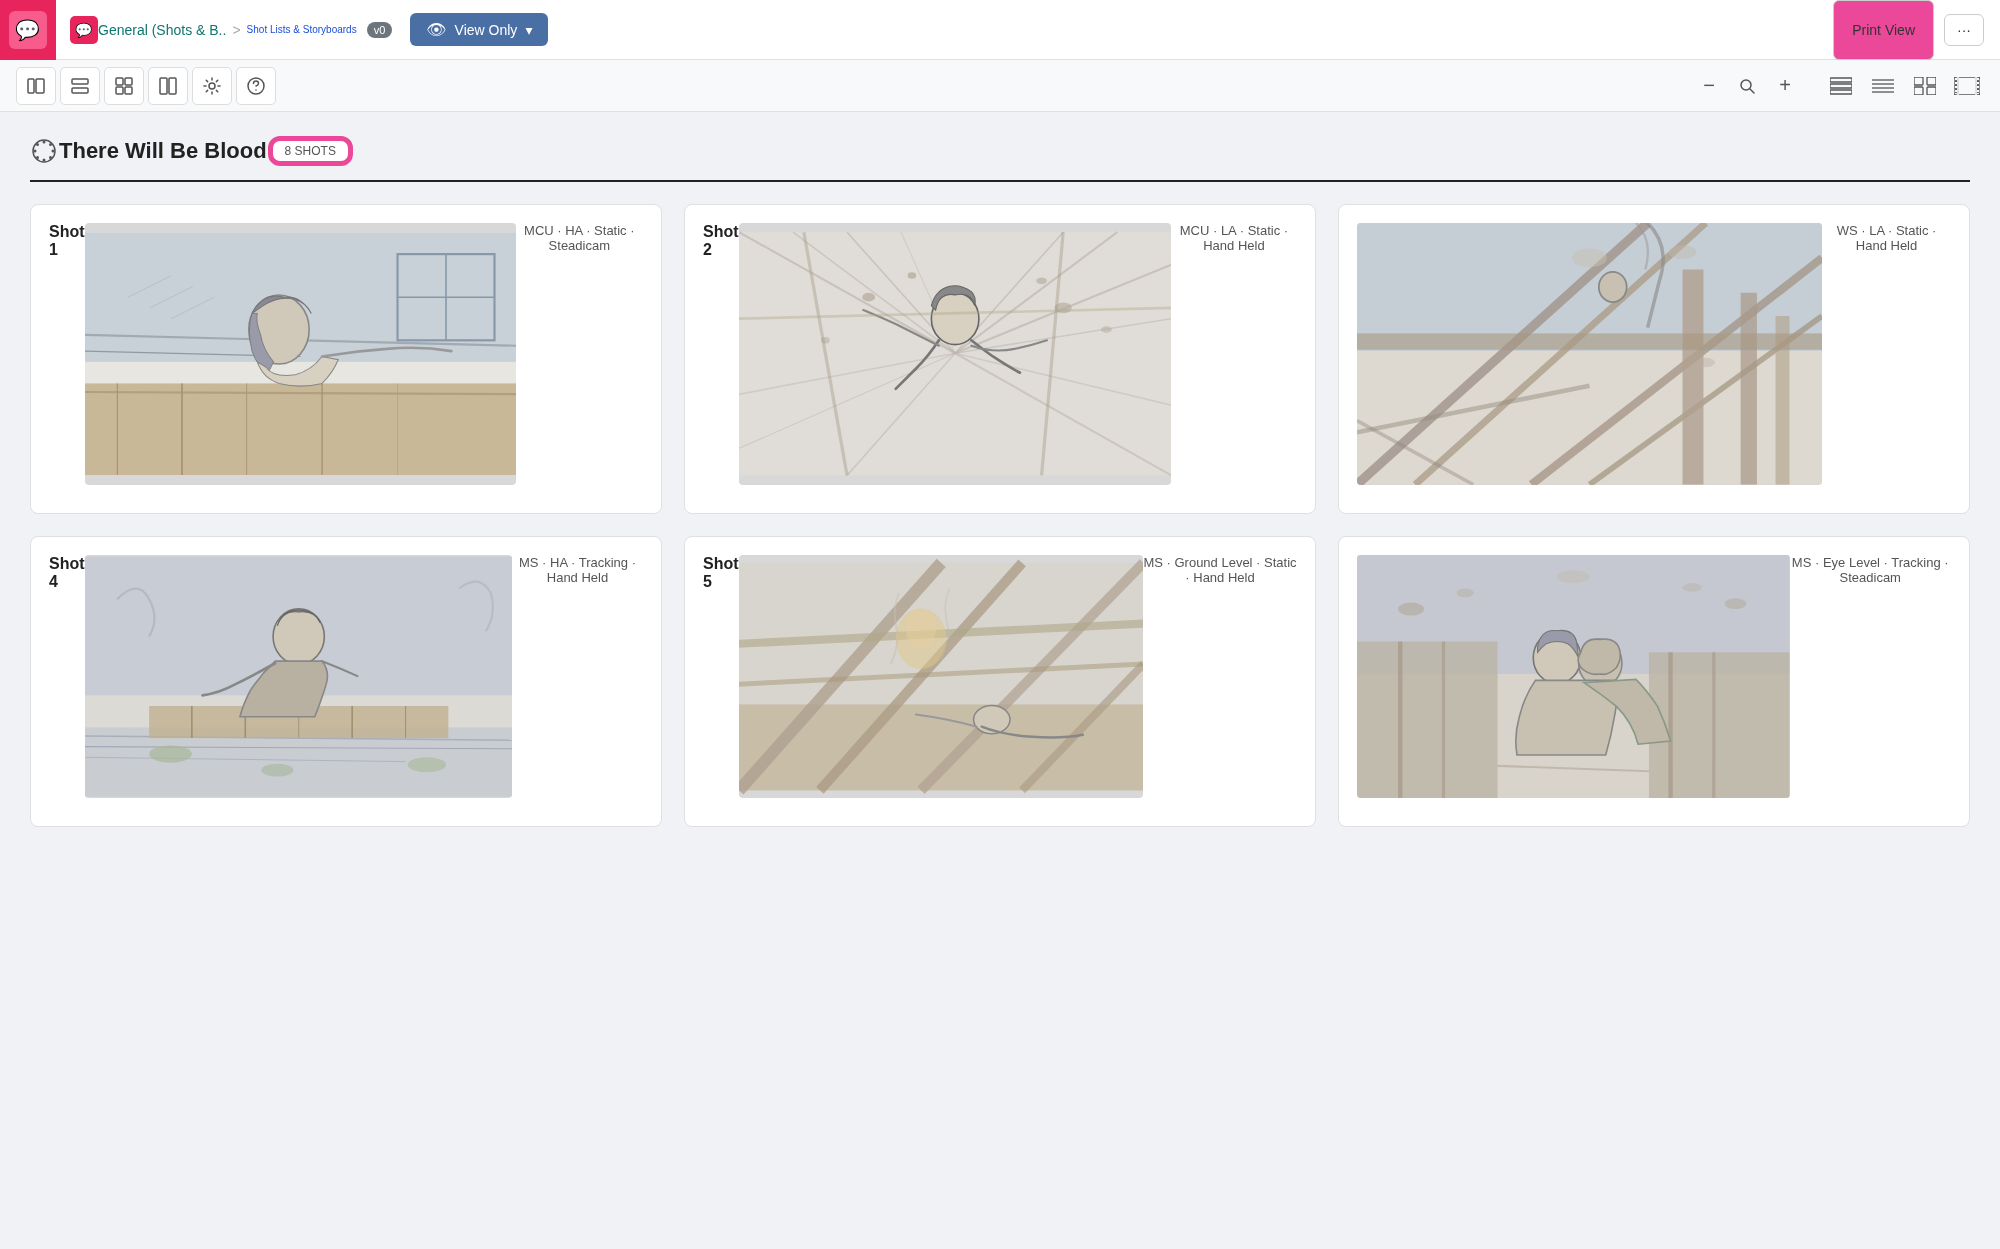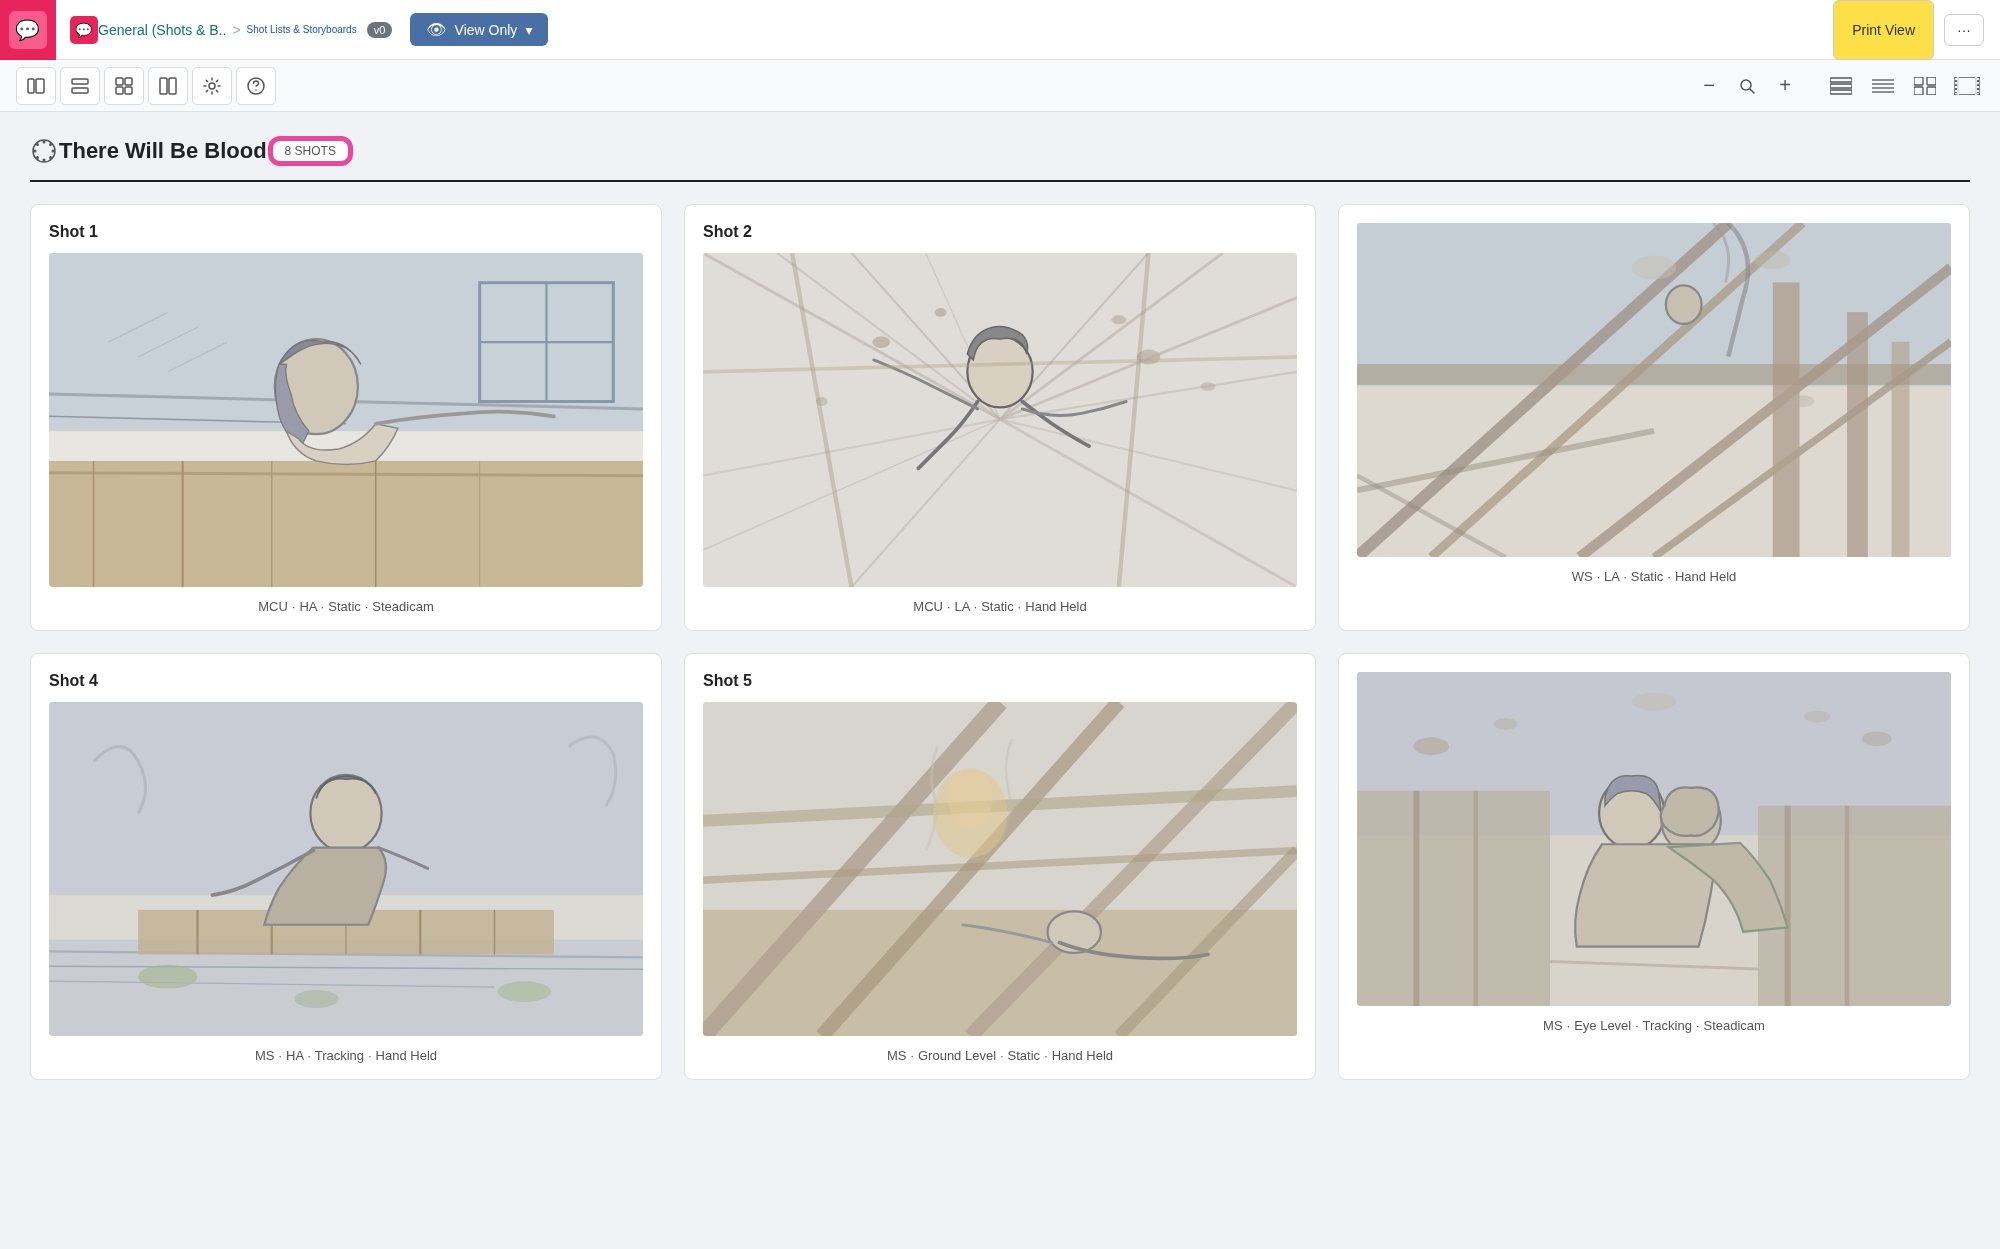--- a/index.html
+++ b/index.html
@@ -90,21 +90,21 @@
     }
     .view-only-btn .eye-icon { font-size: 16px; }
     .header-right {
       margin-left: auto;
       display: flex;
       align-items: center;
       gap: 10px;
     }
     .print-view-btn {
       border: 1px solid #ccc;
-      background: #fde047;
+      background: #ec4899;
       border-radius: 6px;
       padding: 21px 18px;
       font-size: 14px;
       cursor: pointer;
       color: #333;
     }
     .more-btn {
       border: 1px solid #ccc;
       background: #fff;
       border-radius: 6px;
@@ -225,21 +225,21 @@
       display: grid;
       grid-template-columns: repeat(3, 1fr);
       gap: 22px;
     }
     .shot-card {
       background: #fff;
       border-radius: 8px;
       border: 1px solid #e0e0e0;
       padding: 18px 18px 16px;
       display: flex;
-      flex-direction: column;
+      flex-direction: row;
     }
     .shot-label {
       font-size: 16px;
       font-weight: 600;
       color: #222;
       margin-bottom: 12px;
     }
     .shot-image {
       width: 100%;
       aspect-ratio: 16/9;

